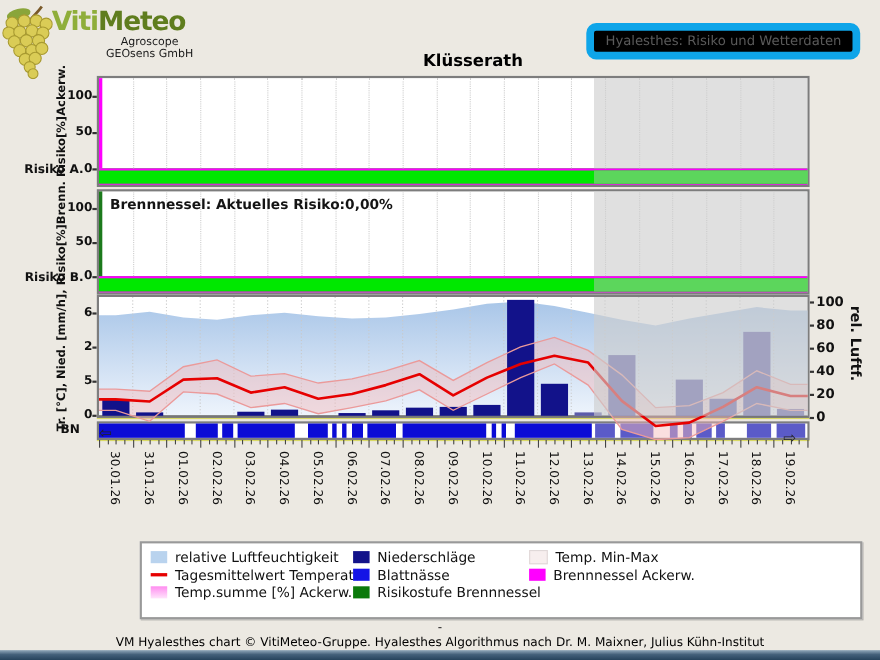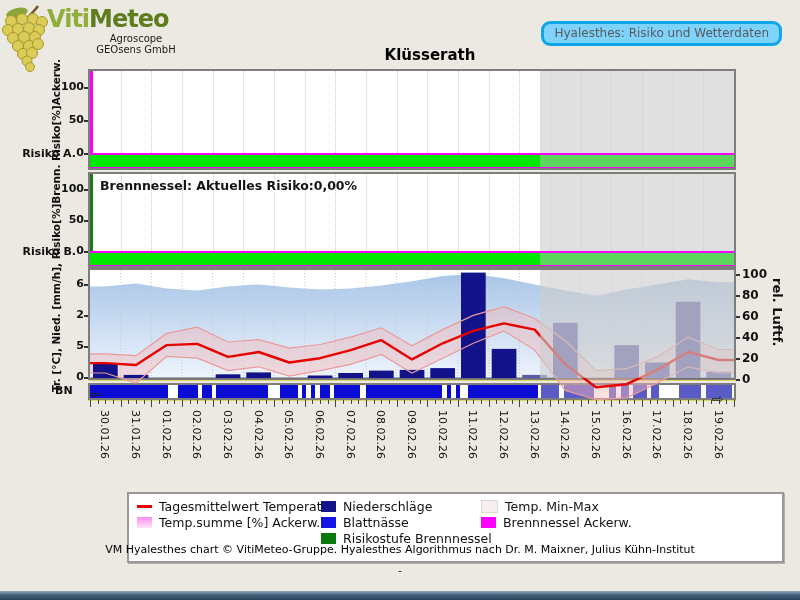--- a/index.html
+++ b/index.html
@@ -2,21 +2,21 @@
 <html><head>
 <meta charset="utf-8">
 <style>
   html,body{margin:0;padding:0;}
   .page{position:relative;width:800px;height:600px;background:#ece9e2;font-family:"DejaVu Sans",sans-serif;overflow:hidden;}
   
   #logo{position:absolute;left:2px;top:4px;}
   #brand{position:absolute;left:47px;top:5px;font-size:24px;font-weight:bold;letter-spacing:-1px;}
   #brand .viti{color:#8fae3a;} #brand .meteo{color:#5f7d1e;}
   #org-lines{position:absolute;left:38px;top:33px;width:196px;text-align:center;font-size:10px;line-height:11px;color:#1a1a1a;}
-  #header-button{position:absolute;right:18px;top:21px;background:#7dd3fc;border:3px solid #0ea5e9;border-radius:9px;padding:2px 10px 3px;font-size:12px;color:#5a5a5a;cursor:pointer;}
+  #header-button{position:absolute;right:18px;top:21px;background:#000000;border:7px solid #0ea5e9;border-radius:9px;padding:2px 10px 3px;font-size:12px;color:#5a5a5a;cursor:pointer;}
   #chart-title{position:absolute;left:130px;top:46px;width:600px;text-align:center;font-size:15px;font-weight:bold;color:#000;}
   
   #chart-region{position:absolute;left:0;top:0;width:800px;height:600px;}
   .panel{position:absolute;left:88px;width:648px;background:#fff;border:2px solid #7d7d7d;box-sizing:border-box;}
   #panel-ackerwinde{top:69px;height:101px;}
   #panel-brennnessel{top:172px;height:96px;}
   #panel-weather{top:268px;height:112px;z-index:2;}
   .panel-title{position:absolute;left:10px;top:4px;font-size:12.5px;font-weight:bold;color:#141414;white-space:nowrap;z-index:3;}
   .spine{position:absolute;left:0;top:0;bottom:15px;width:3px;z-index:2;}
   .green-band{position:absolute;left:0;right:0;bottom:0;height:15px;border-top:2px solid #ff00ff;border-bottom:1px solid #ff00ff;box-sizing:border-box;}
@@ -39,21 +39,21 @@
   .date-label{position:absolute;top:410px;writing-mode:vertical-rl;font-size:11px;color:#111;white-space:nowrap;}
   .scroll-arrow{position:absolute;font-size:14px;color:#222;z-index:5;cursor:pointer;line-height:1;}
   
   #legend{position:absolute;left:127px;top:492px;width:657px;height:71px;background:#fff;border:2px solid #999;box-sizing:border-box;box-shadow:1px 1px 0 rgba(120,120,120,.5);}
   .lcol{position:absolute;top:4px;}
   .litem{display:flex;align-items:center;height:16px;font-size:12.5px;color:#111;white-space:nowrap;}
   .swatch{display:inline-block;width:15px;height:11px;margin-right:7px;flex:none;}
   .swatch.line{height:3px;}
   
   #footer-dash{position:absolute;left:0;right:0;top:564px;text-align:center;font-size:11px;color:#111;}
-  #footer-credit{position:absolute;left:0;right:0;top:543px;text-align:center;font-size:11px;color:#000;}
+  #footer-credit{position:absolute;left:0;right:0;top:577px;text-align:center;font-size:11px;color:#000;}
   #bottom-bar{position:absolute;left:0;right:0;bottom:0;height:9px;background:linear-gradient(#93a9bb,#44607a 45%,#27435c);}
 </style>
 </head>
 <body>
 
 <div class="page">
 
   <div id="logo">
     <svg width="46" height="68" viewBox="0 0 46 68">
       <path d="M36 2 C32 8 28 10 25 15" stroke="#7a5a2a" stroke-width="2.5" fill="none"></path>
@@ -372,20 +372,24 @@
       <div class="date-label" style="left: 589px;">15.02.26</div>
       <div class="date-label" style="left: 619.7px;">16.02.26</div>
       <div class="date-label" style="left: 650.3px;">17.02.26</div>
       <div class="date-label" style="left: 681px;">18.02.26</div>
       <div class="date-label" style="left: 711.7px;">19.02.26</div>
     </div>
 
   <div id="legend">
       <div class="lcol" style="left: 8px;">
         <div class="litem">
+          <span class="swatch" style="background: rgb(185, 211, 238);"></span>
+          <span>relative Luftfeuchtigkeit</span>
+        </div>
+        <div class="litem">
           <span class="swatch line" style="background: rgb(230, 0, 0);"></span>
           <span>Tagesmittelwert Temperatur</span>
         </div>
         <div class="litem">
           <span class="swatch" style="background: linear-gradient(rgb(255, 140, 240), rgb(255, 228, 251));"></span>
           <span>Temp.summe [%] Ackerw.</span>
         </div>
       </div>
       <div class="lcol" style="left: 192px;">
         <div class="litem">

